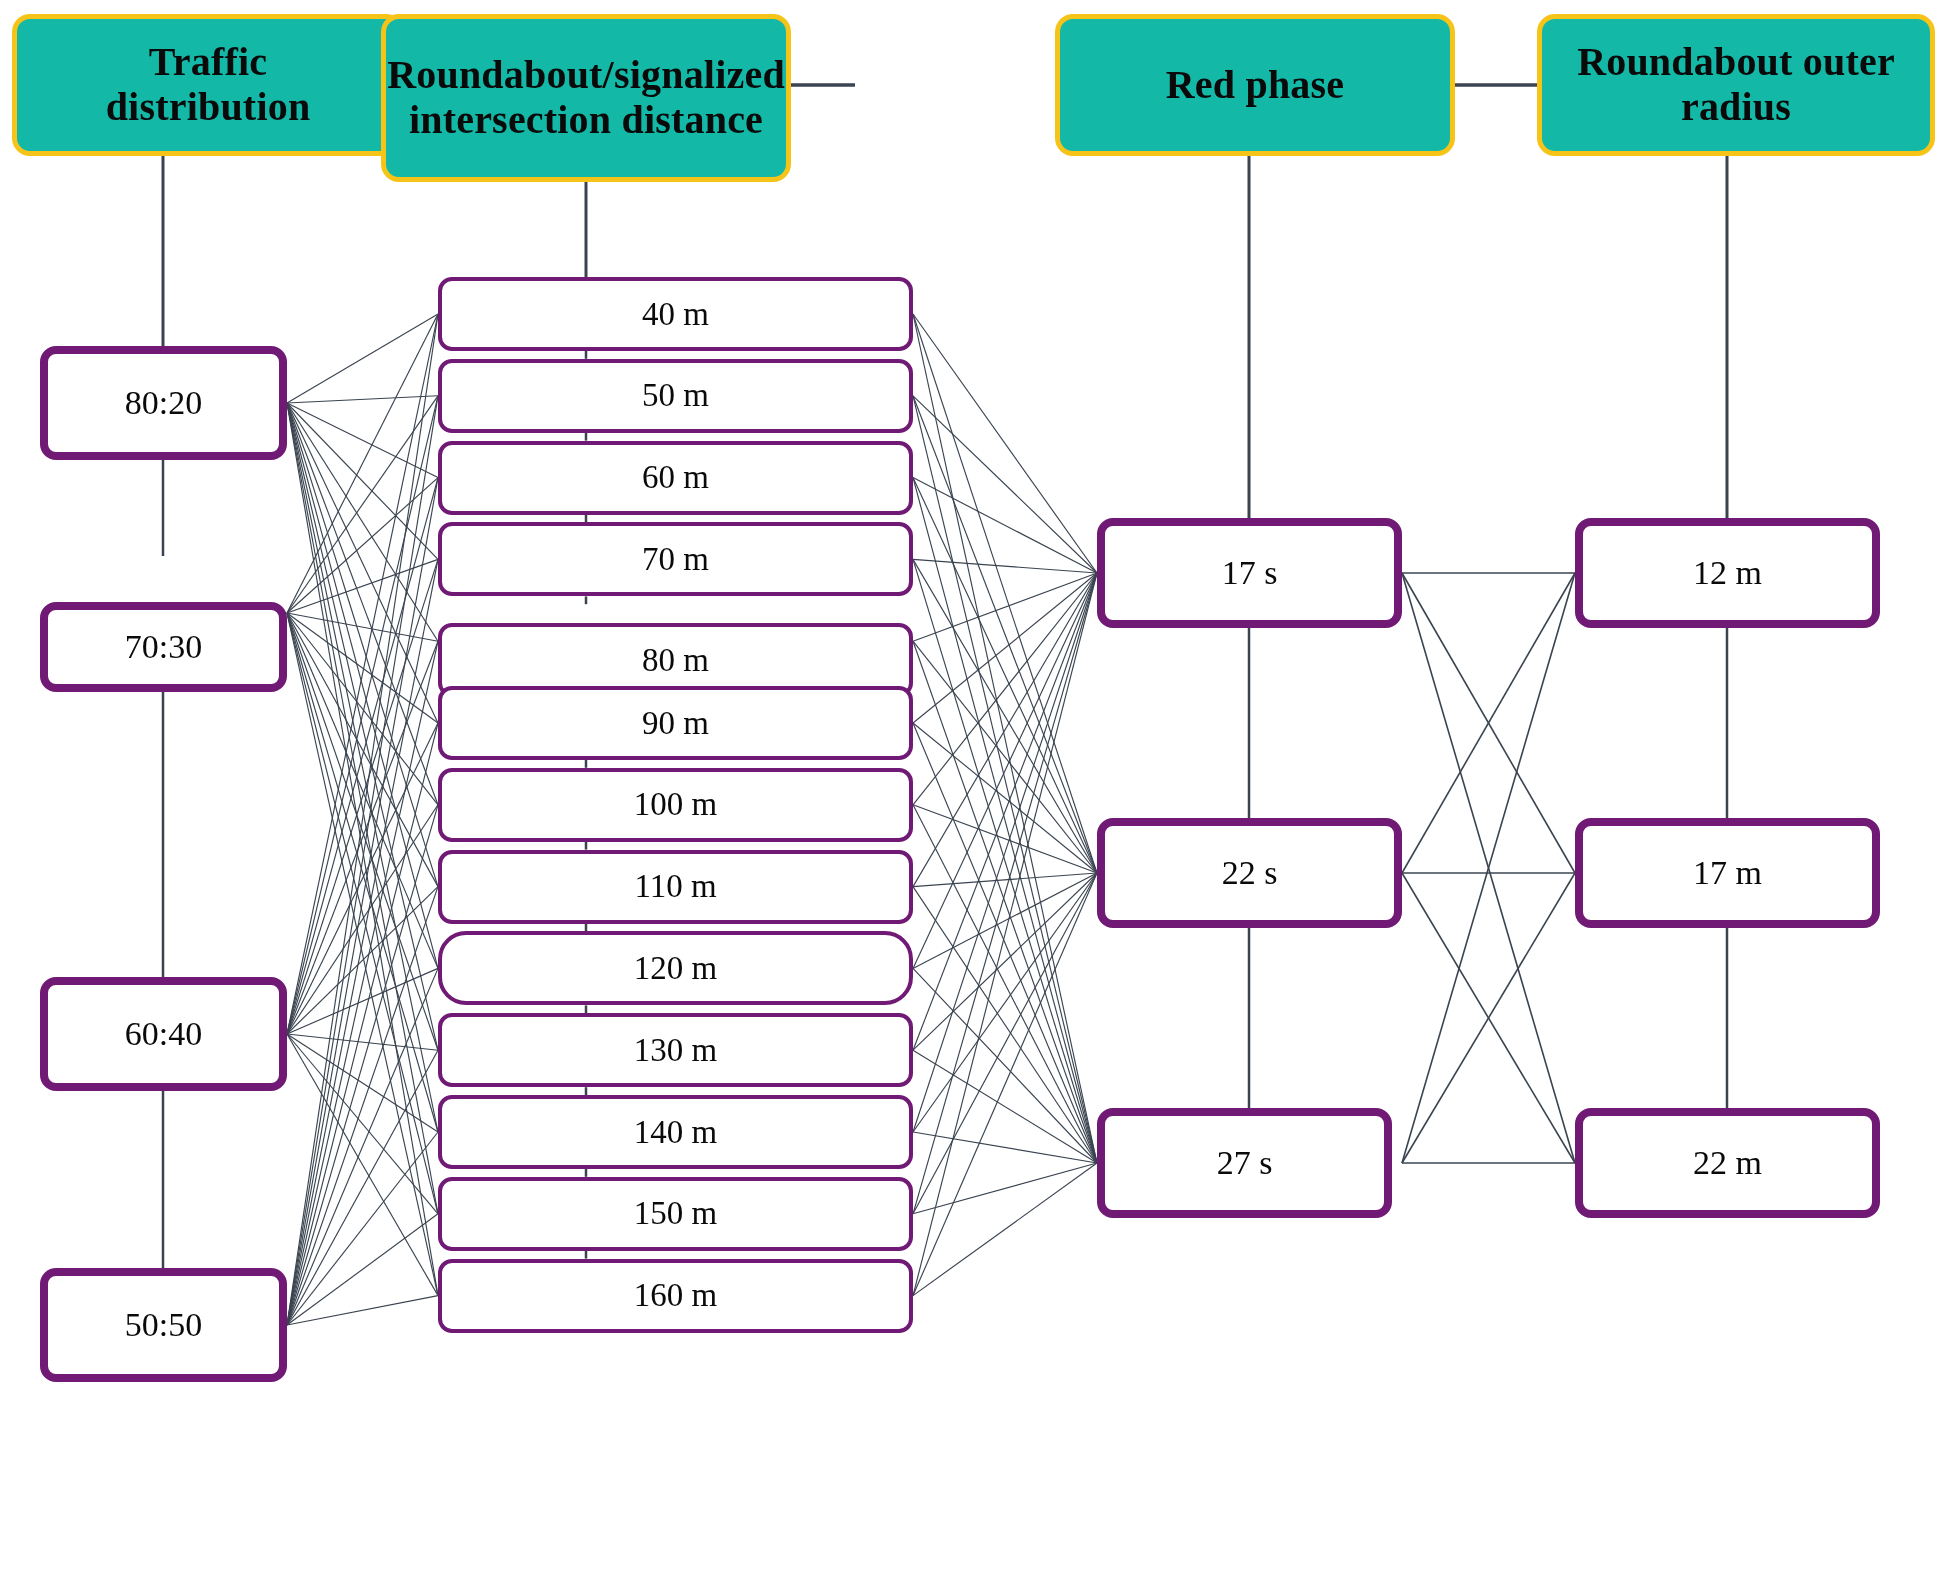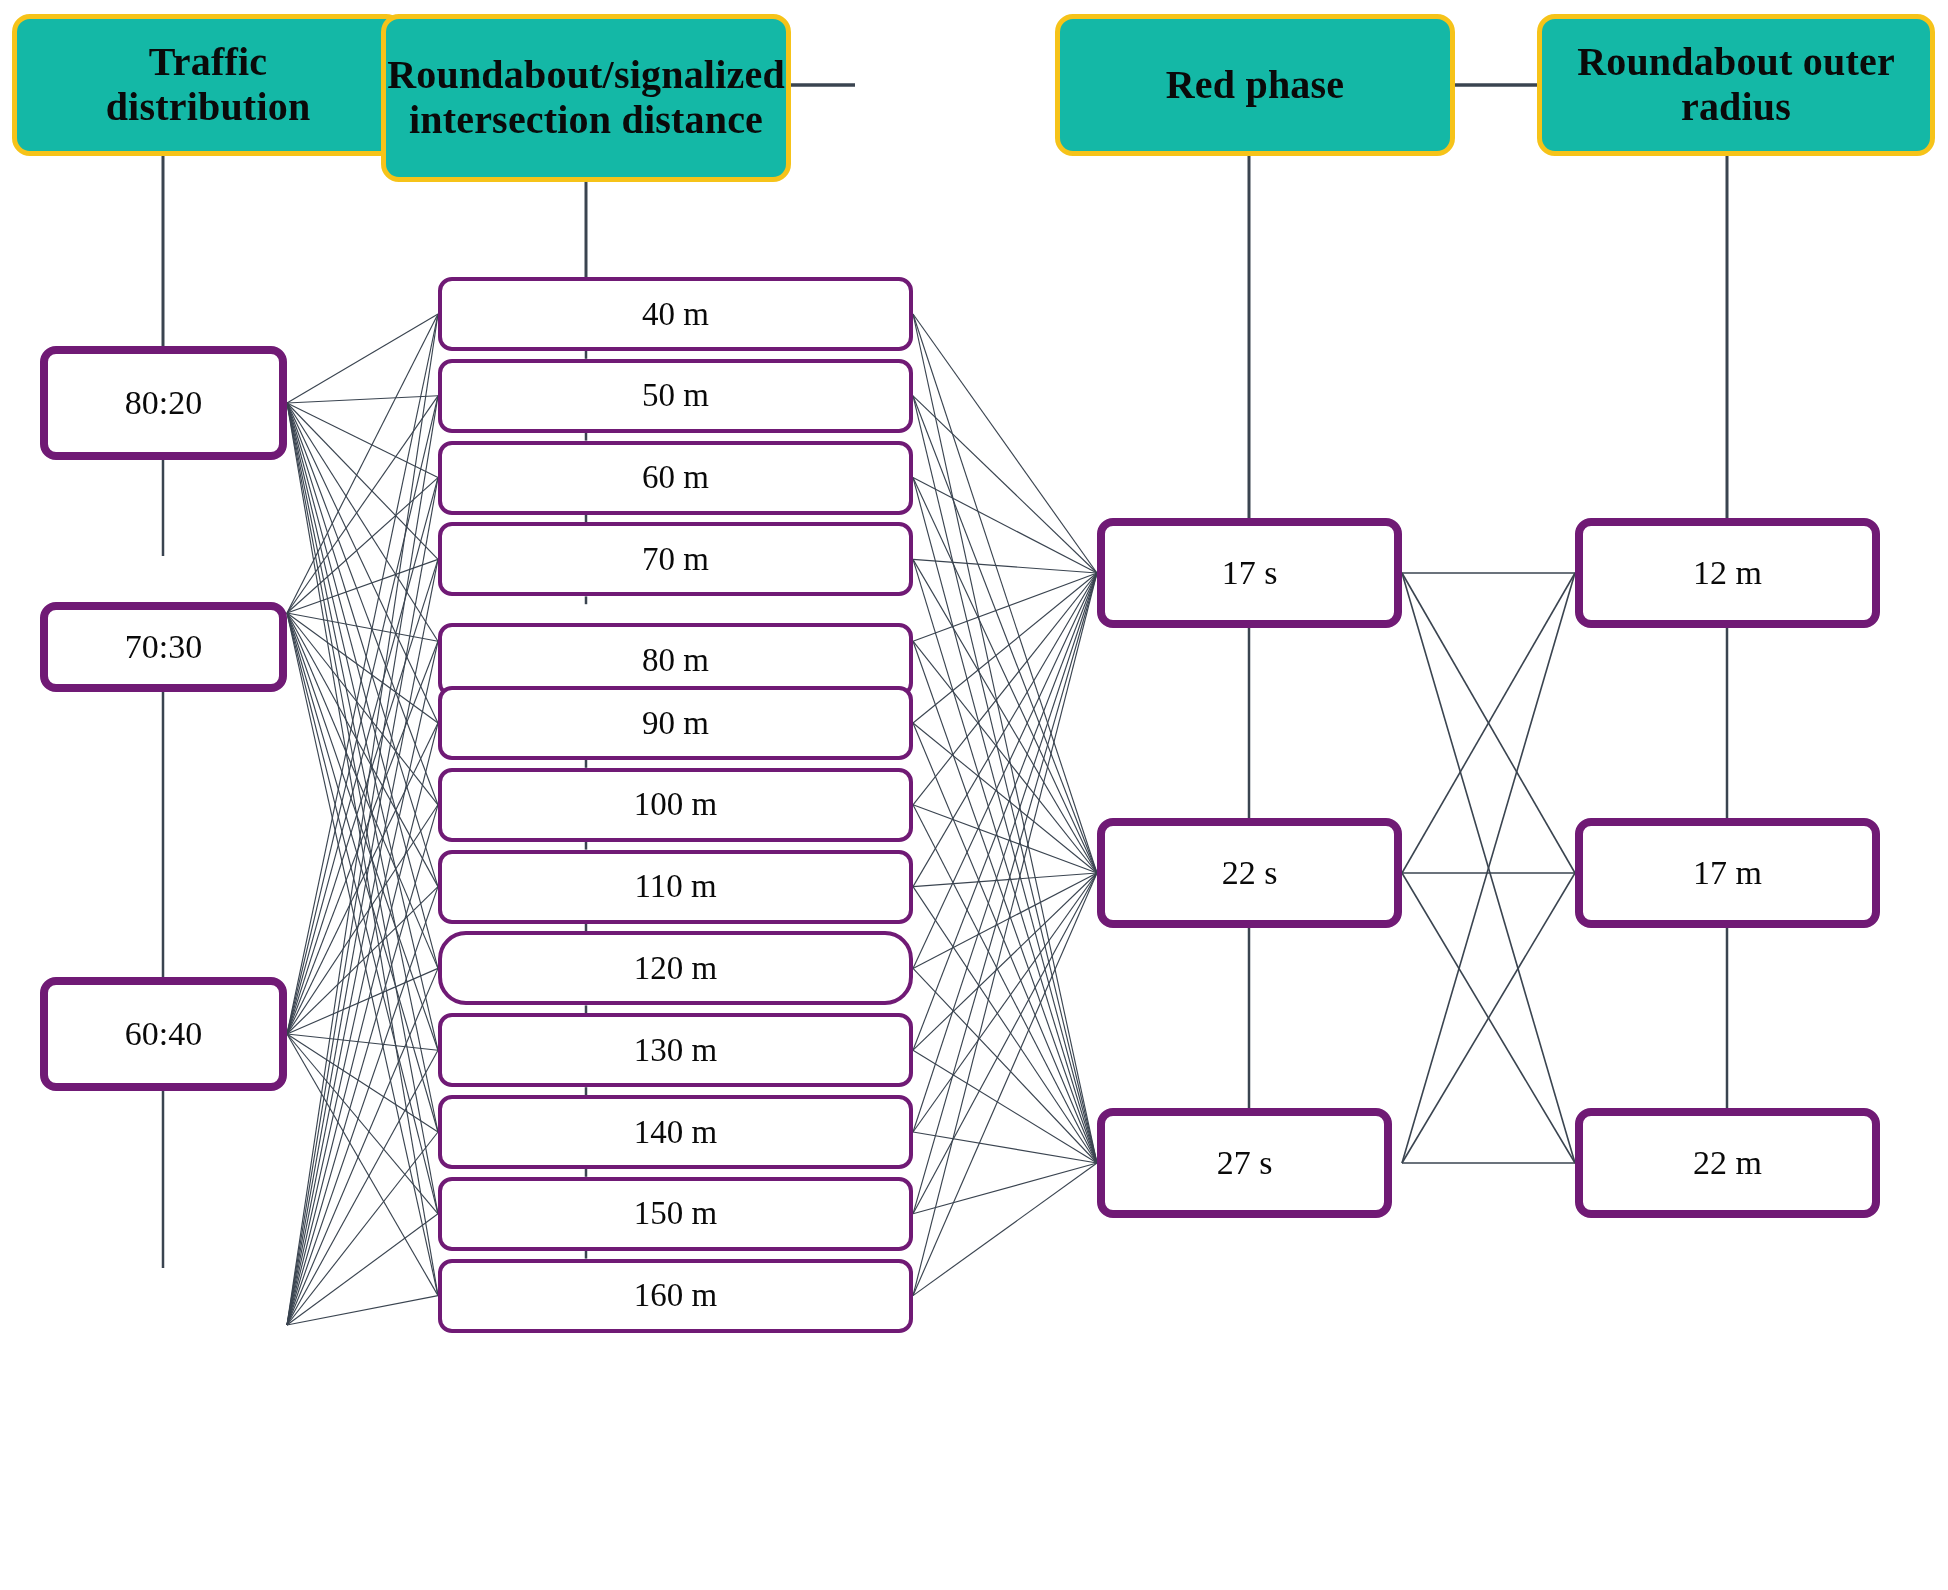--- a/index.html
+++ b/index.html
@@ -212,20 +212,23 @@
 
   <div class="node value" style="left:40px; top:346px; width:247px; height:114px;">
     <span>80:20</span>
   </div>
   <div class="node value" style="left:40px; top:556px; width:247px; height:90px;margin-top:46px;">
     <span>70:30</span>
   </div>
   <div class="node value" style="left:40px; top:977px; width:247px; height:114px;">
     <span>60:40</span>
   </div>
+  <div class="node value" style="left:40px; top:1268px; width:247px; height:114px;">
+    <span>50:50</span>
+  </div>
 
   <div id="dist-col">
       <div class="node value dist" style="left: 438px; top: 277px; width: 475px; height: 74px;">
         <span>40 m</span>
       </div>
       <div class="node value dist" style="left: 438px; top: 358.8px; width: 475px; height: 74px;">
         <span>50 m</span>
       </div>
       <div class="node value dist" style="left: 438px; top: 440.6px; width: 475px; height: 74px;">
         <span>60 m</span>

